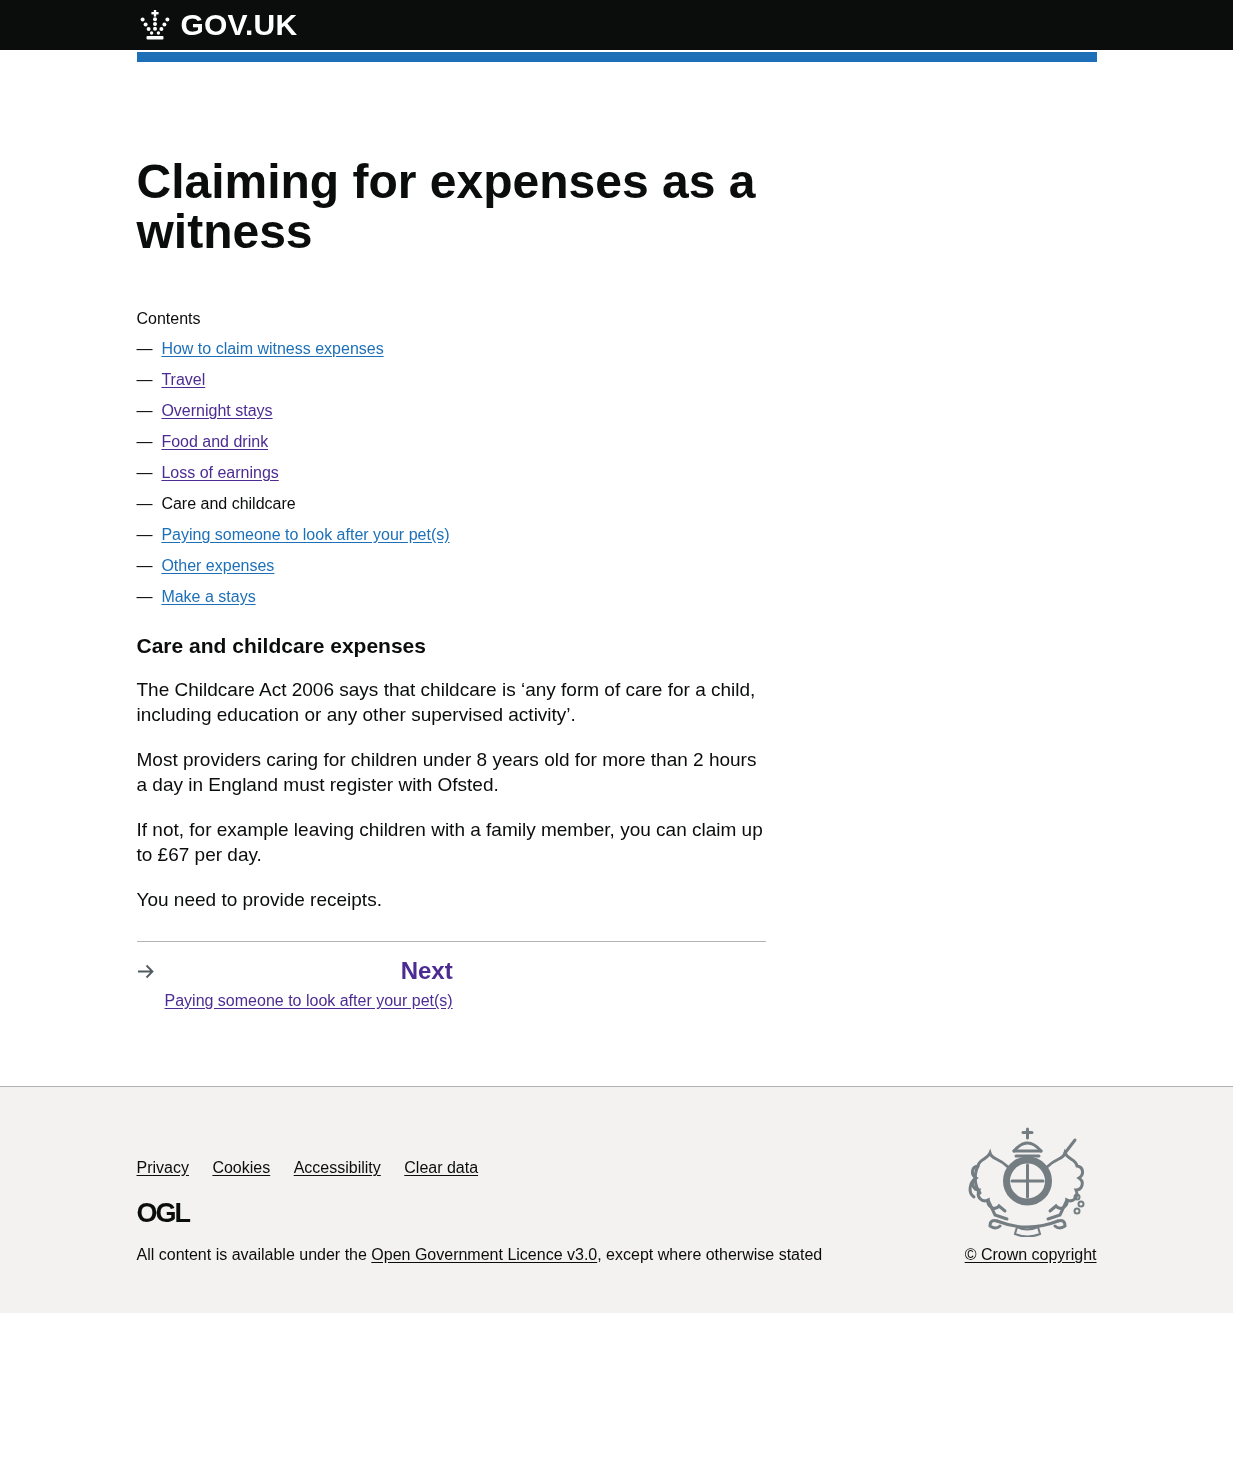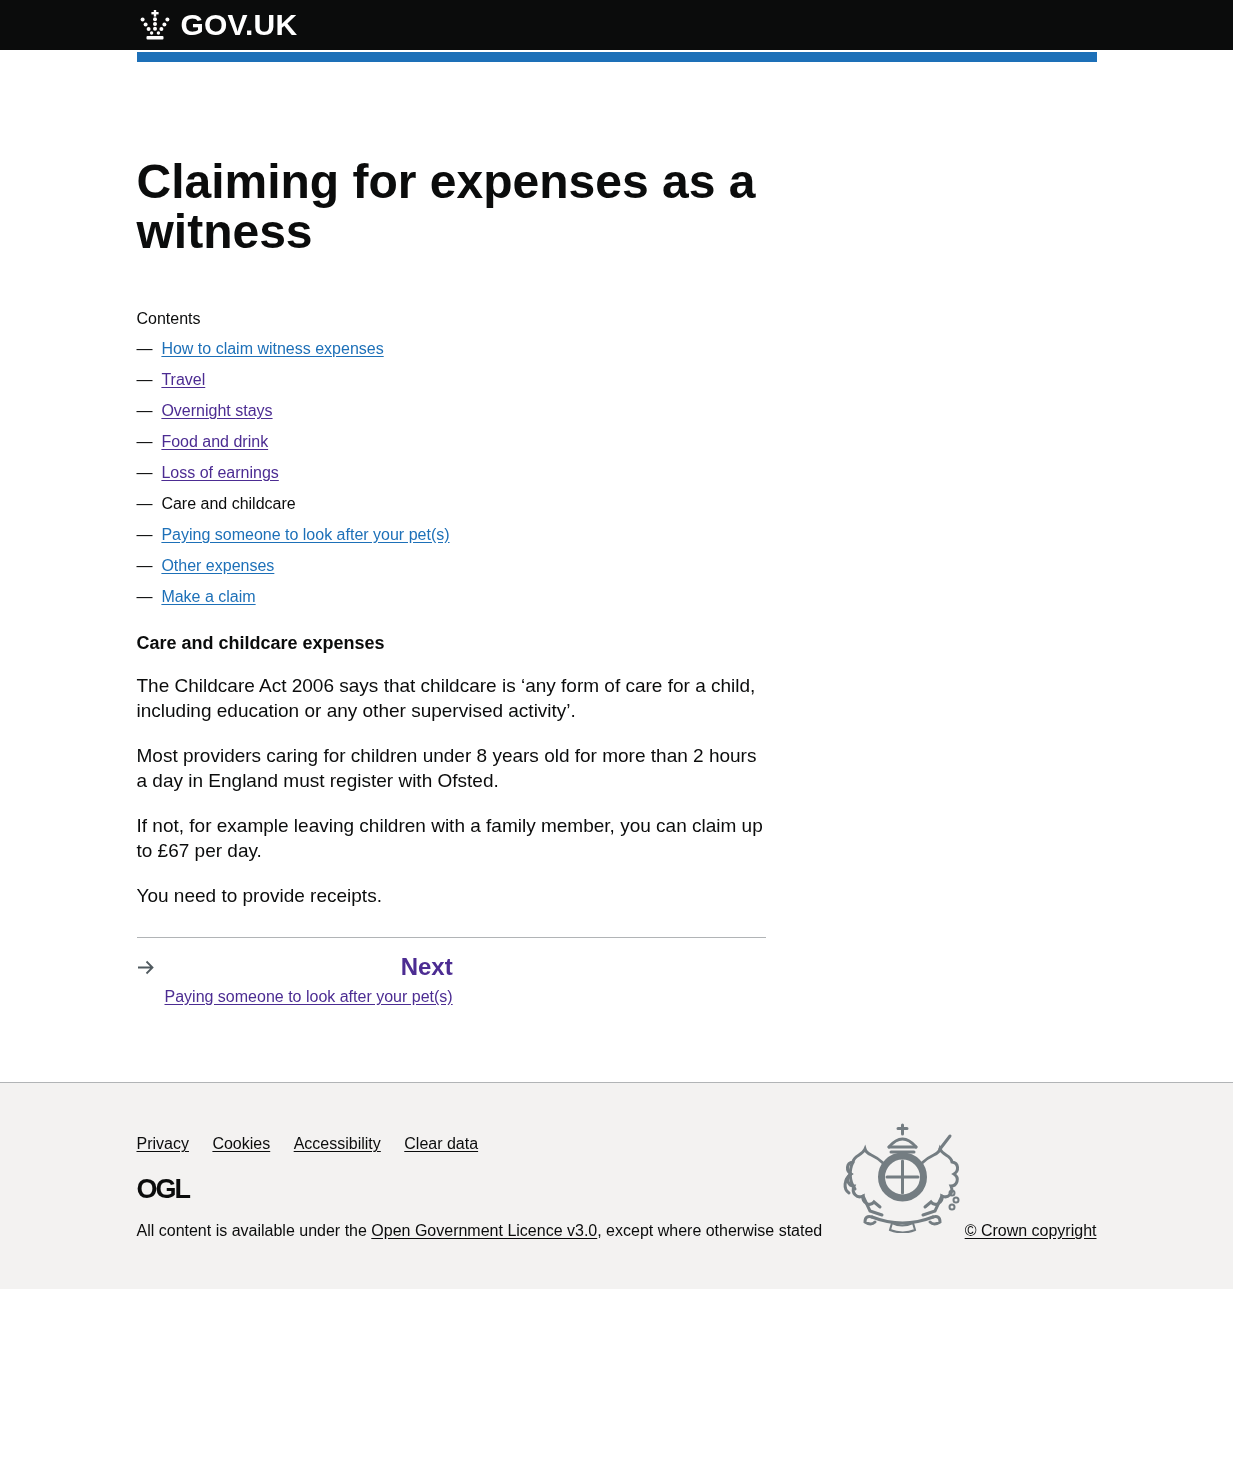--- a/index.html
+++ b/index.html
@@ -29,21 +29,21 @@
   .contents-label { font-size: 16px; line-height: 20px; margin: 0 0 10px; }
   ul.contents-list { list-style: none; margin: 0; padding: 0; }
   ul.contents-list li { font-size: 16px; line-height: 20px; margin: 0 0 11px; }
   ul.contents-list li::before { content: "\2014\a0\a0"; color: #0b0c0c; }
   a { text-underline-offset: 2px; }
   .contents-link[data-state="link"] { color: #1d70b8; text-decoration: underline; }
   .contents-link[data-state="visited"] { color: #4c2c92; text-decoration: underline; }
   .contents-current { color: #0b0c0c; text-decoration: none; }
 
   h2.section-heading {
-    font-size: 18px; line-height: 1.3; font-weight: 700;
+    font-size: 21px; line-height: 1.3; font-weight: 700;
     margin: 25px 0 18px; color: #0b0c0c;
   }
   p.body-para { font-size: 19px; line-height: 25px; margin: 0 0 20px; max-width: 632px; }
 
   hr.section-break {
     border: 0; border-top: 1px solid #b1b4b6;
     width: 629px; margin: 29px 0 14px 0;
   }
 
   
@@ -64,21 +64,21 @@
   }
   .footer-meta-links { margin: 0 0 20px; }
   .footer-meta-links a {
     font-size: 16px; line-height: 20px; color: #0b0c0c;
     text-decoration: underline; margin-right: 19px;
   }
   .ogl-row { display: flex; align-items: flex-start; gap: 16px; flex-direction: column; }
   .ogl-logo { font-size: 27px; font-weight: 800; letter-spacing: -2px; color: #0b0c0c; }
   .licence-text { font-size: 16px; line-height: 20px; color: #0b0c0c; }
   .licence-text a { color: #0b0c0c; text-decoration: underline; }
-  .footer-right { display: flex; flex-direction: row; align-items: flex-end; }
+  .footer-right { display: flex; flex-direction: column; align-items: flex-start; }
   .crest { margin-bottom: 8px; }
   .copyright-link { font-size: 16px; line-height: 20px; color: #0b0c0c; text-decoration: underline; }
 </style>
 </head>
 <body>
 
 <header class="govuk-header">
   <div class="container">
     <a class="logo" href="#">
       <svg class="crown-svg" width="36" height="31" viewBox="0 0 36 31" aria-hidden="true">
@@ -112,21 +112,21 @@
     <p class="contents-label">Contents</p>
     <ul class="contents-list">
       <li><a href="#" class="contents-link" data-state="link">How to claim witness expenses</a></li>
       <li><a href="#" class="contents-link" data-state="visited">Travel</a></li>
       <li><a href="#" class="contents-link" data-state="visited">Overnight stays</a></li>
       <li><a href="#" class="contents-link" data-state="visited">Food and drink</a></li>
       <li><a href="#" class="contents-link" data-state="visited">Loss of earnings</a></li>
       <li><span class="contents-current">Care and childcare</span></li>
       <li><a href="#" class="contents-link" data-state="link">Paying someone to look after your pet(s)</a></li>
       <li><a href="#" class="contents-link" data-state="link">Other expenses</a></li>
-      <li><a href="#" class="contents-link" data-state="link">Make a claim</a></li>
+      <li><a href="#" class="contents-link" data-state="link">Make a stays</a></li>
     </ul>
   </nav>
 
   <h2 class="section-heading">Care and childcare expenses</h2>
 
   <p class="body-para">The Childcare Act 2006 says that childcare is ‘any form of care for a child, including education or any other supervised activity’.</p>
   <p class="body-para">Most providers caring for children under 8 years old for more than 2 hours a day in England must register with Ofsted.</p>
   <p class="body-para">If not, for example leaving children with a family member, you can claim up to £67 per day.</p>
   <p class="body-para">You need to provide receipts.</p>
 

